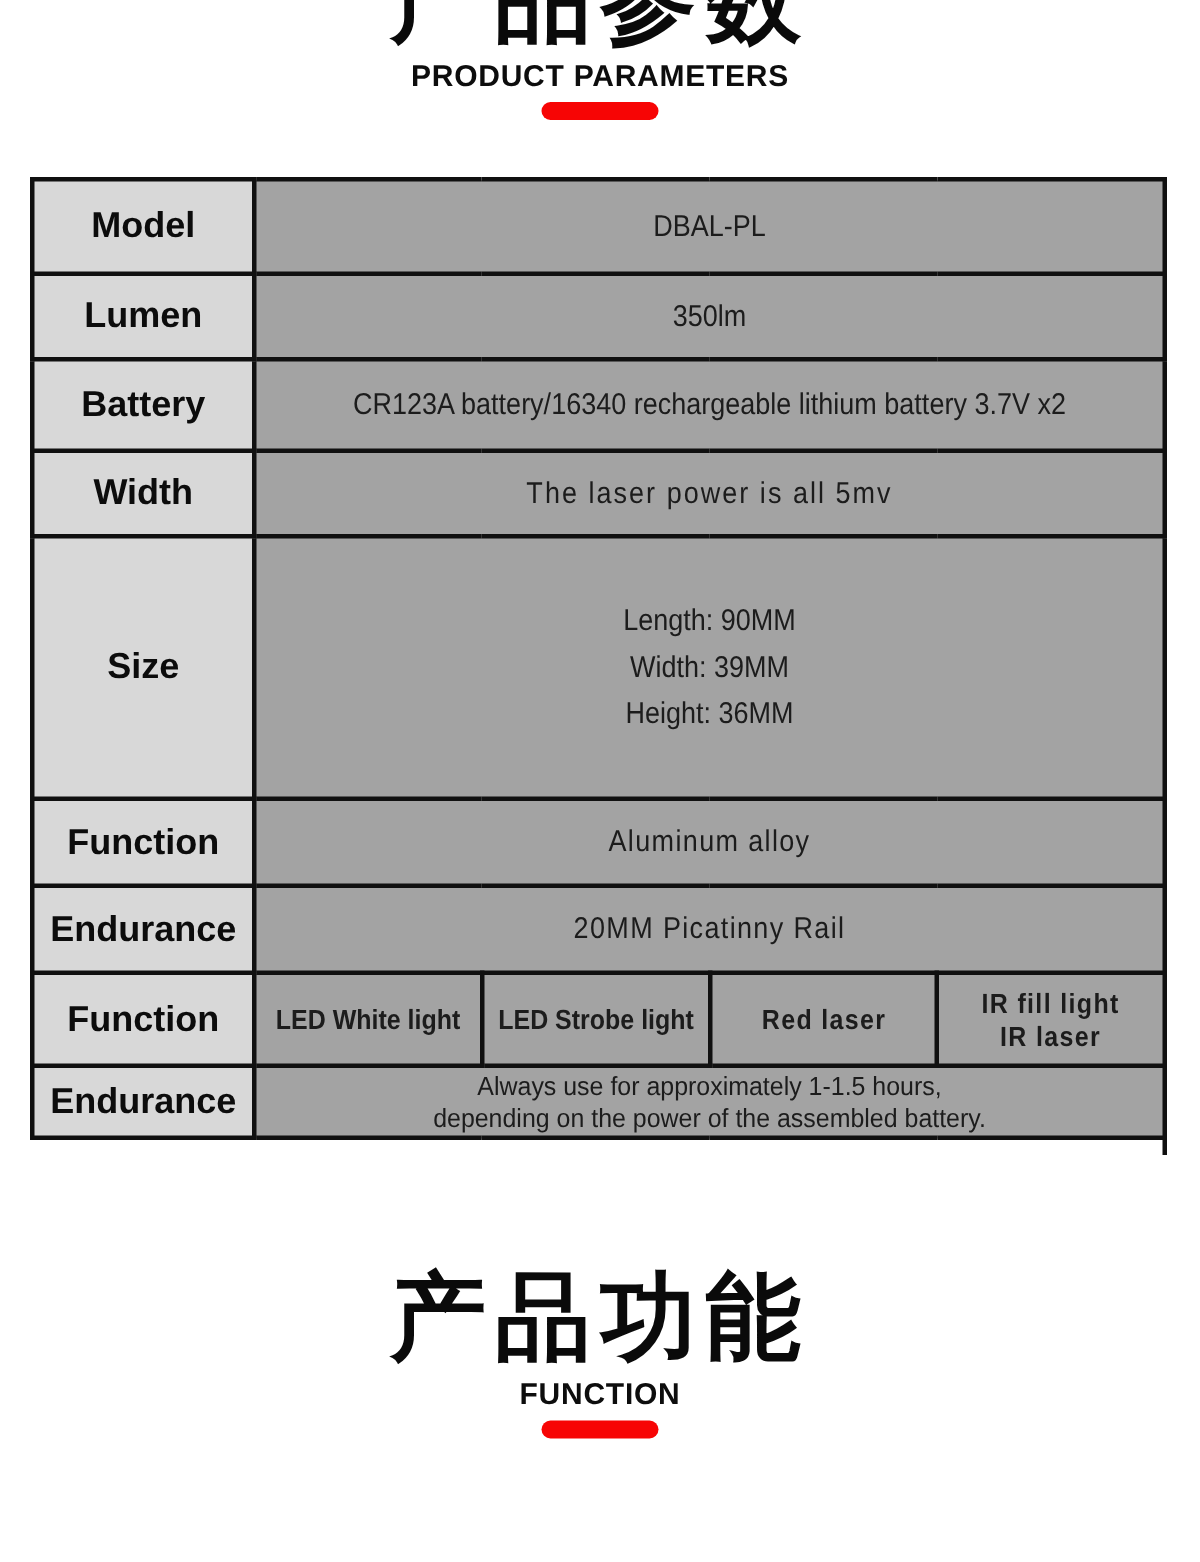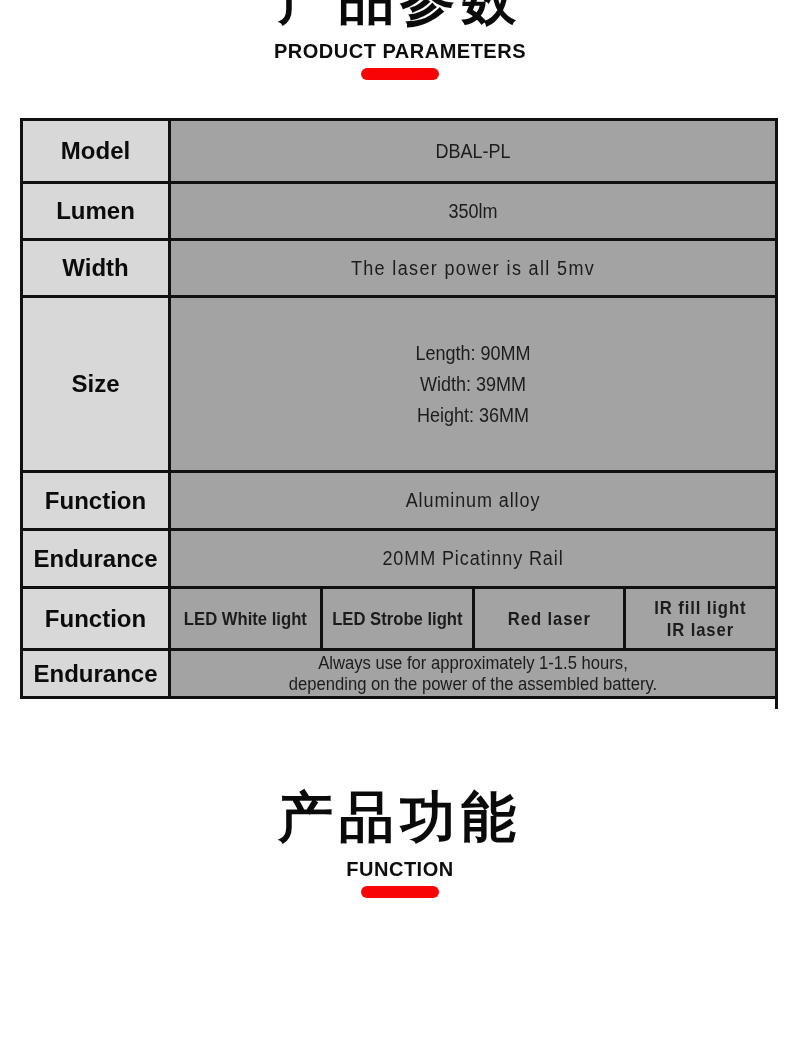--- a/index.html
+++ b/index.html
@@ -9,21 +9,21 @@
     width: 800px;
     height: 1041px;
     overflow: hidden;
     font-family: "Liberation Sans", sans-serif;
   }
   .page { width: 800px; height: 1041px; position: relative; overflow: hidden; }
 
   
   .section-header { text-align: center; }
   .cn-title {
-    font-size: 55px;
+    font-size: 64px;
     font-weight: 900;
     line-height: 64px;
     letter-spacing: 6px;
     color: #0a0a0a;
     margin: 0;
     white-space: nowrap;
   }
   .top .cn-title { margin-top: -33px; } 
   .en-title {
     font-size: 20px;
@@ -130,20 +130,26 @@
             <td colspan="4">
               <div class="line">DBAL-PL</div>
             </td>
           </tr>
           <tr class="row-1">
             <th>Lumen</th>
             <td colspan="4">
               <div class="line">350lm</div>
             </td>
           </tr>
+          <tr class="row-2">
+            <th>Battery</th>
+            <td colspan="4">
+              <div class="line">CR123A battery/16340 rechargeable lithium battery 3.7V x2</div>
+            </td>
+          </tr>
           <tr class="row-3">
             <th>Width</th>
             <td colspan="4">
               <div class="line">The laser power is all 5mv</div>
             </td>
           </tr>
           <tr class="row-4">
             <th>Size</th>
             <td colspan="4">
               <div class="line">Length: 90MM</div>

